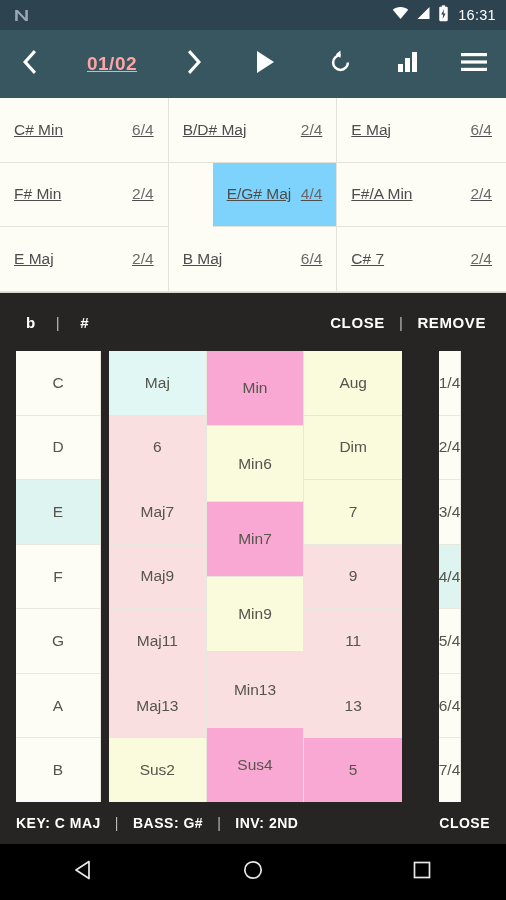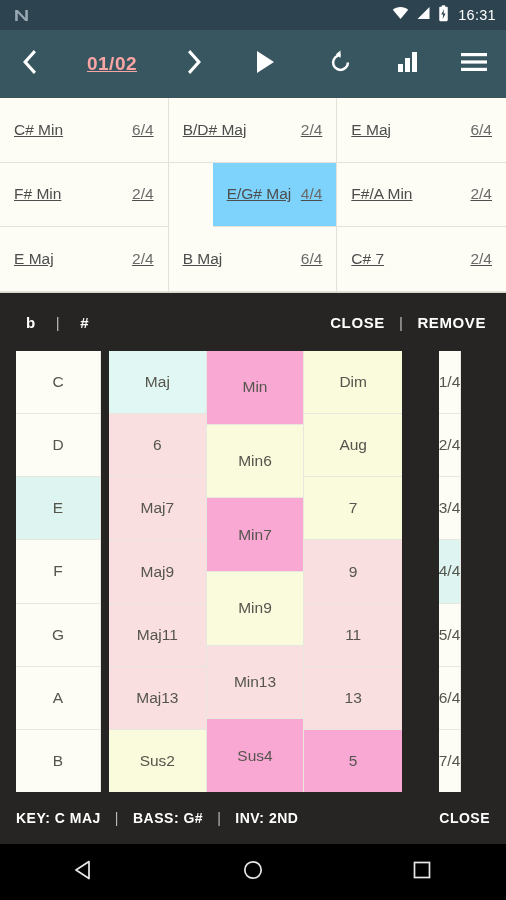--- a/index.html
+++ b/index.html
@@ -103,21 +103,21 @@
   .scell:last-child { border-bottom: none; }
   .c-cyan   { background: #e0f7f4; }
   .c-green  { background: #f9a8d4; }
   .c-yellow { background: #fafadc; }
   .c-pink   { background: #fadfe0; }
   .c-plain  { background: #fdfdf6; }
   .c-hl     { background: #ddf4f0; }
 
   
   .panel-foot {
-    height: 52px; display: flex; align-items: center;
+    height: 42px; display: flex; align-items: center;
     color: #fff; font-size: 14px; font-weight: bold; letter-spacing: .5px;
     padding: 0 16px;
   }
   .pf-sep { color: #b9b9b9; padding: 0 14px; font-weight: normal; }
   .pf-spacer { flex: 1; }
 
   
   .navbar {
     height: 56px; background: #000;
     display: flex; align-items: center; justify-content: space-around;
@@ -283,22 +283,22 @@
           </div>
         <div class="type-col" id="type-col-2">
             <div class="scell c-green">Min</div>
             <div class="scell c-yellow">Min6</div>
             <div class="scell c-green">Min7</div>
             <div class="scell c-yellow">Min9</div>
             <div class="scell c-pink">Min13</div>
             <div class="scell c-green">Sus4</div>
           </div>
         <div class="type-col" id="type-col-3">
+            <div class="scell c-yellow">Aug</div>
             <div class="scell c-yellow">Dim</div>
-            <div class="scell c-yellow">Aug</div>
             <div class="scell c-yellow">7</div>
             <div class="scell c-pink">9</div>
             <div class="scell c-pink">11</div>
             <div class="scell c-pink">13</div>
             <div class="scell c-green">5</div>
           </div>
       </div>
       <div class="sel-col-group beats" id="beats-col">
           <div class="scell c-plain">1/4</div>
           <div class="scell c-plain">2/4</div>

